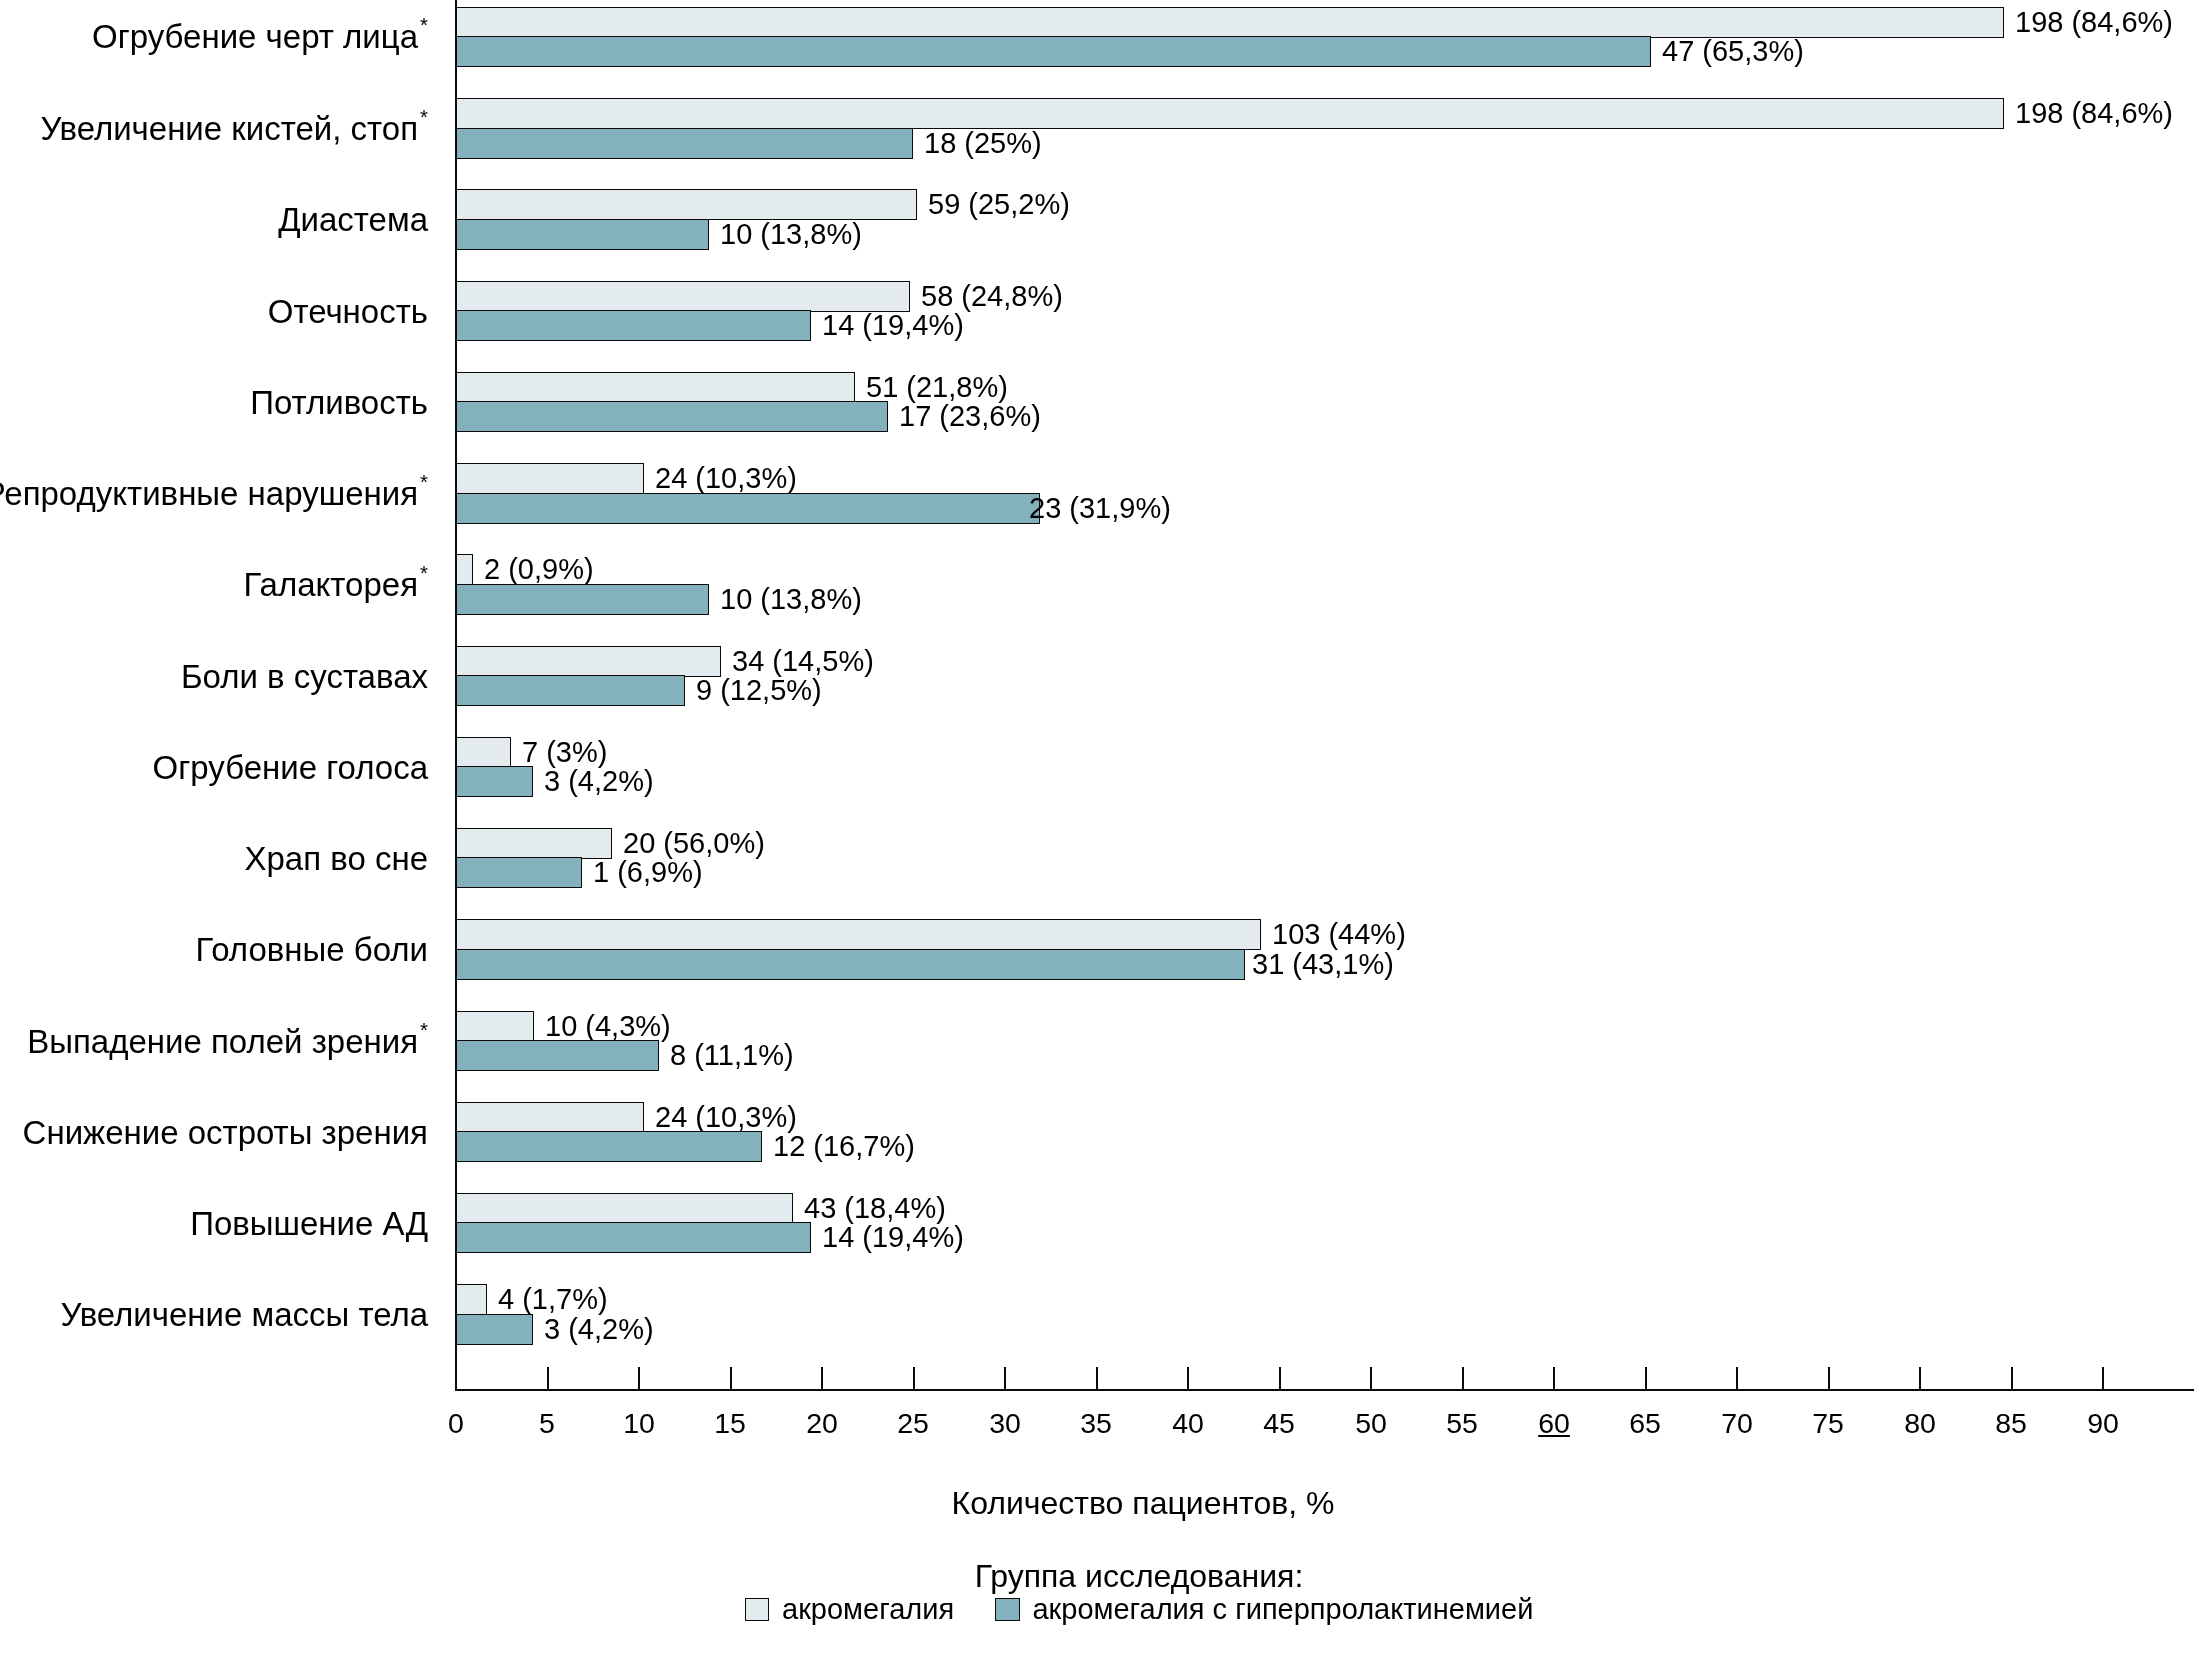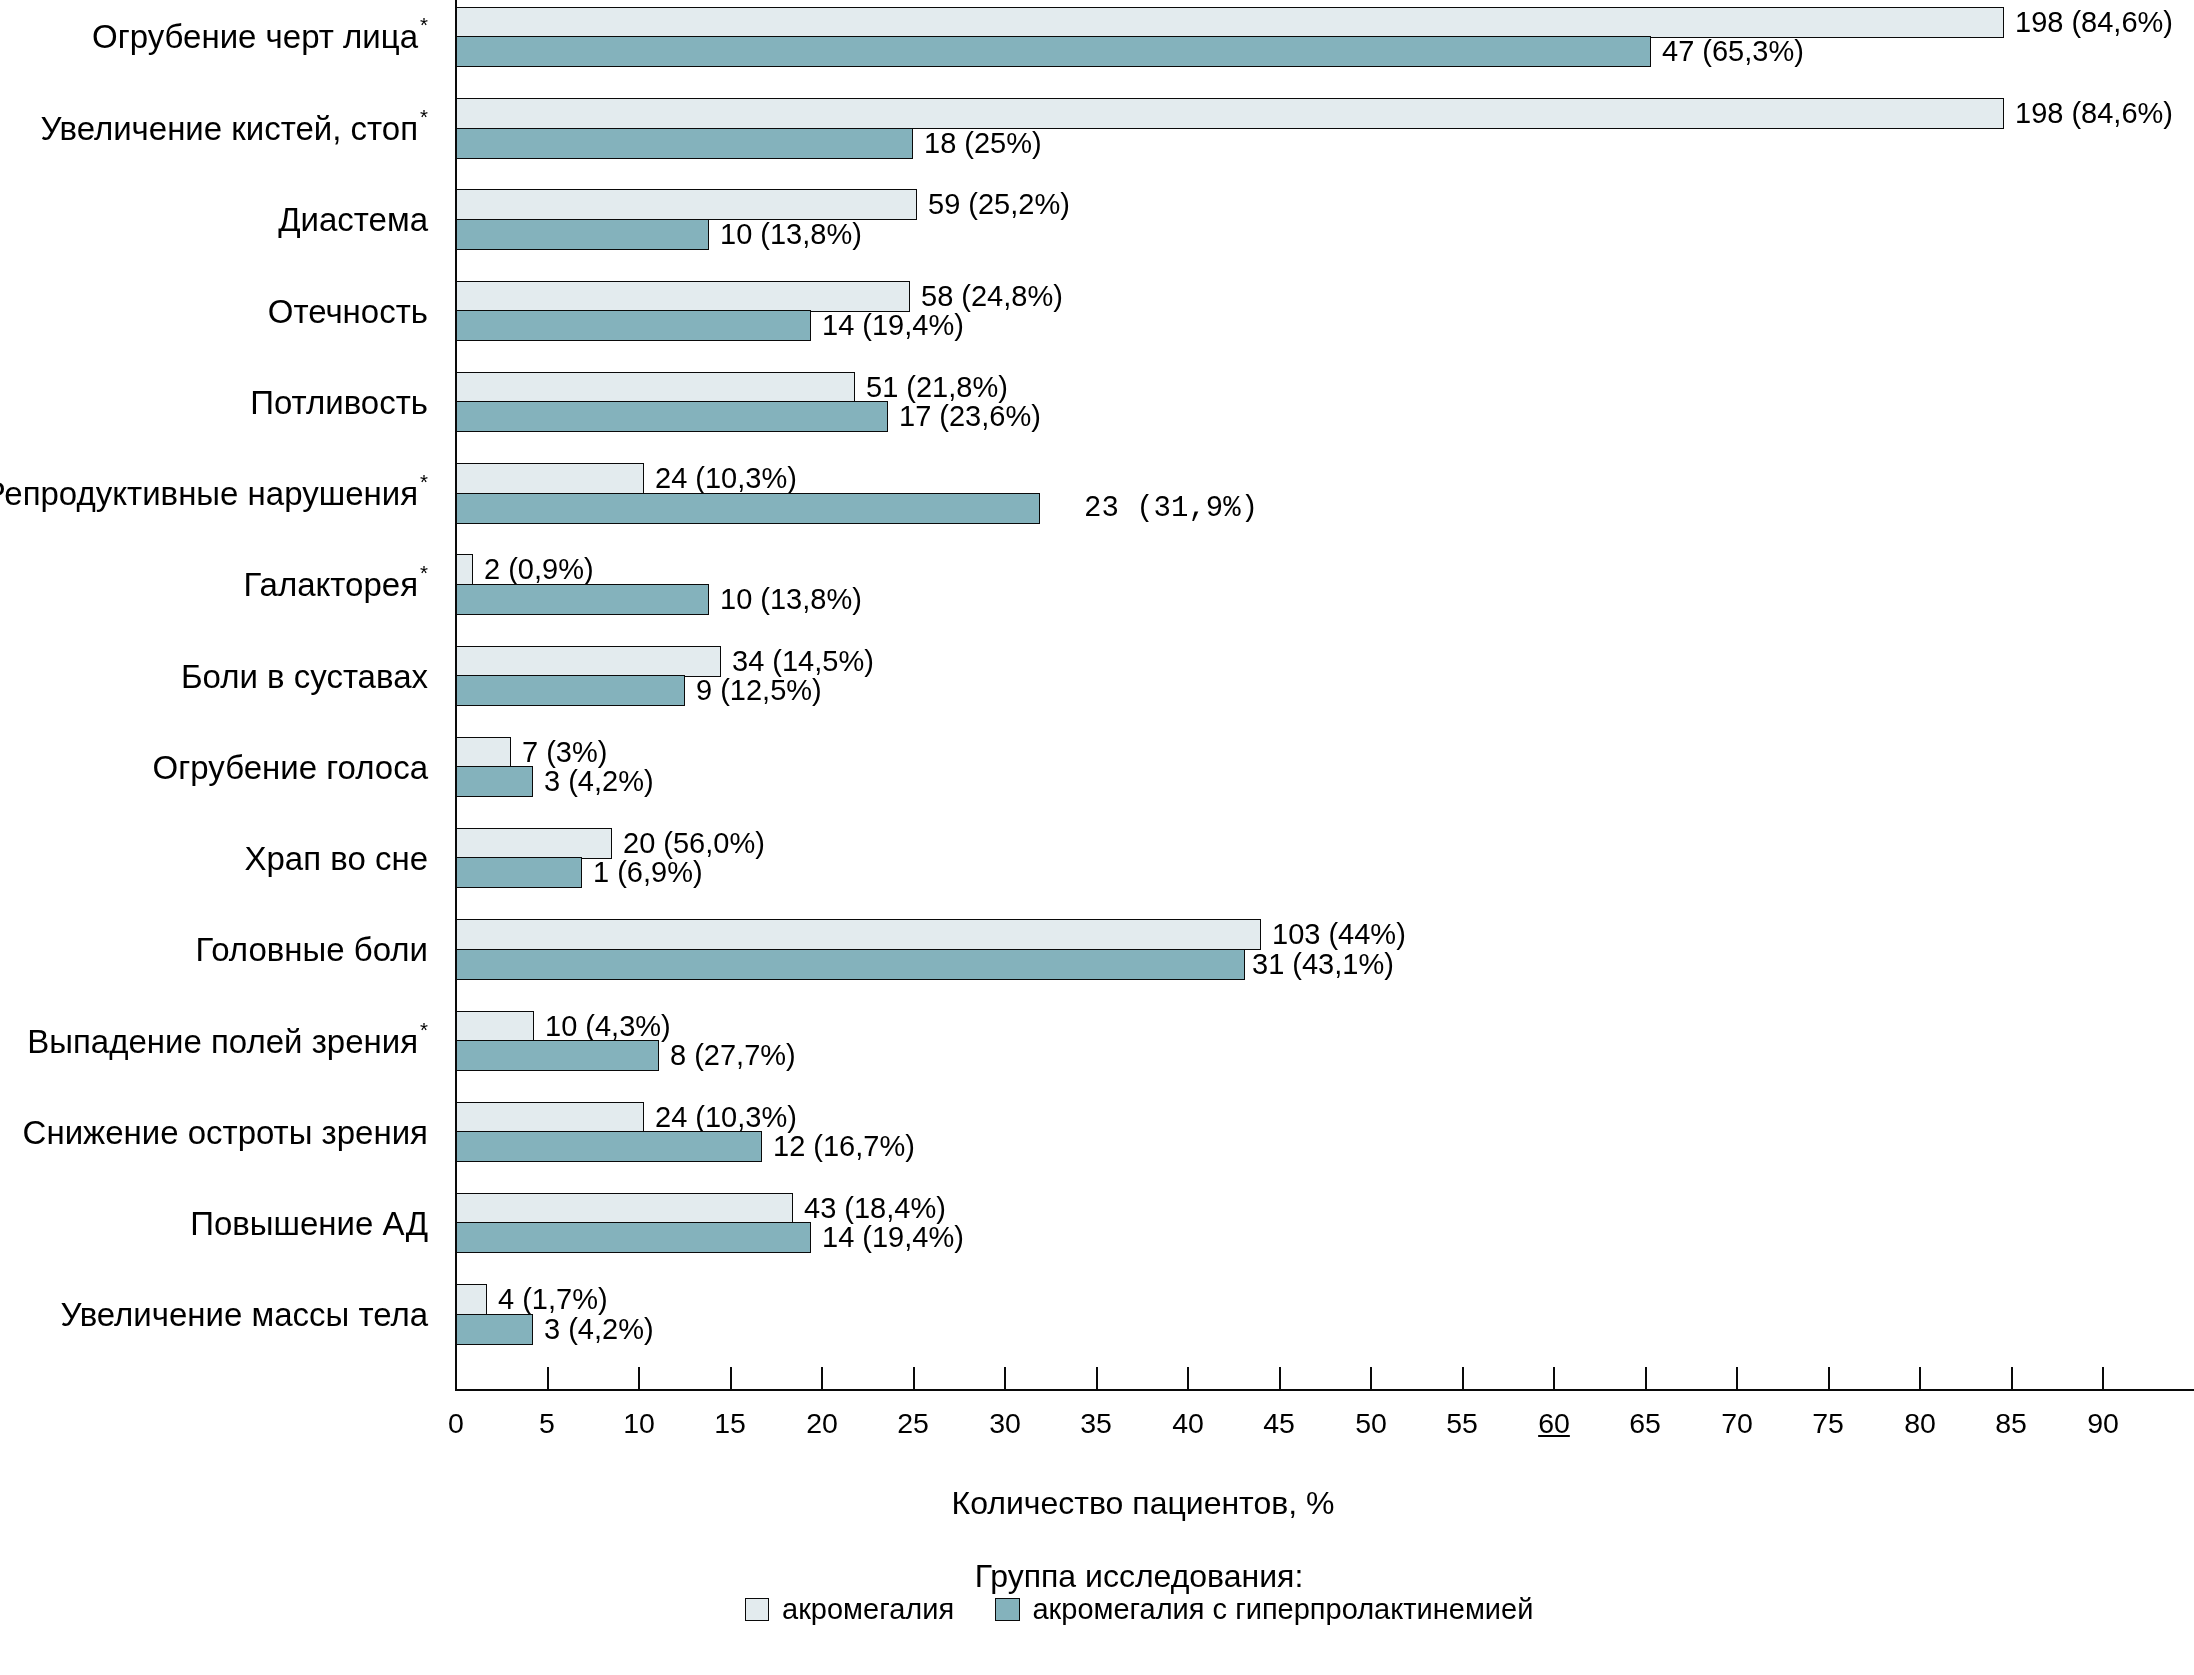--- a/index.html
+++ b/index.html
@@ -121,21 +121,21 @@
     <div class="val-label" style="left: 866px; top: 372px; height: 31px;">51 (21,8%)</div>
     <div class="bar teal" style="left: 456px; top: 401px; width: 432px; height: 31px;"></div>
     <div class="val-label" style="left: 899px; top: 401px; height: 31px;">17 (23,6%)</div>
     <div class="cat-label" style="top: 463px; height: 60px;">
       <span>Репродуктивные нарушения</span>
       <span class="star">*</span>
     </div>
     <div class="bar light" style="left: 456px; top: 463px; width: 188px; height: 31px;"></div>
     <div class="val-label" style="left: 655px; top: 463px; height: 31px;">24 (10,3%)</div>
     <div class="bar teal" style="left: 456px; top: 493px; width: 584px; height: 31px;"></div>
-    <div class="val-label" style="left: 1084px; top: 493px; height: 31px; font-family: Liberation Mono, monospace;">23 (31,9%)</div>
+    <div class="val-label" style="left: 1029px; top: 493px; height: 31px;">23 (31,9%)</div>
     <div class="cat-label" style="top: 554px; height: 60px;">
       <span>Галакторея</span>
       <span class="star">*</span>
     </div>
     <div class="bar light" style="left: 456px; top: 554px; width: 16.7px; height: 31px;"></div>
     <div class="val-label" style="left: 484px; top: 554px; height: 31px;">2 (0,9%)</div>
     <div class="bar teal" style="left: 456px; top: 584px; width: 253px; height: 31px;"></div>
     <div class="val-label" style="left: 720px; top: 584px; height: 31px;">10 (13,8%)</div>
     <div class="cat-label" style="top: 646px; height: 60px;">
       <span>Боли в суставах</span>
@@ -165,21 +165,21 @@
     <div class="val-label" style="left: 1272px; top: 919px; height: 31px;">103 (44%)</div>
     <div class="bar teal" style="left: 456px; top: 949px; width: 789px; height: 31px;"></div>
     <div class="val-label" style="left: 1252px; top: 949px; height: 31px;">31 (43,1%)</div>
     <div class="cat-label" style="top: 1011px; height: 60px;">
       <span>Выпадение полей зрения</span>
       <span class="star">*</span>
     </div>
     <div class="bar light" style="left: 456px; top: 1011px; width: 78px; height: 31px;"></div>
     <div class="val-label" style="left: 545px; top: 1011px; height: 31px;">10 (4,3%)</div>
     <div class="bar teal" style="left: 456px; top: 1040px; width: 203px; height: 31px;"></div>
-    <div class="val-label" style="left: 670px; top: 1040px; height: 31px;">8 (27,7%)</div>
+    <div class="val-label" style="left: 670px; top: 1040px; height: 31px;">8 (11,1%)</div>
     <div class="cat-label" style="top: 1102px; height: 60px;">
       <span>Снижение остроты зрения</span>
     </div>
     <div class="bar light" style="left: 456px; top: 1102px; width: 188px; height: 31px;"></div>
     <div class="val-label" style="left: 655px; top: 1102px; height: 31px;">24 (10,3%)</div>
     <div class="bar teal" style="left: 456px; top: 1131px; width: 306px; height: 31px;"></div>
     <div class="val-label" style="left: 773px; top: 1131px; height: 31px;">12 (16,7%)</div>
     <div class="cat-label" style="top: 1193px; height: 60px;">
       <span>Повышение АД</span>
     </div>

